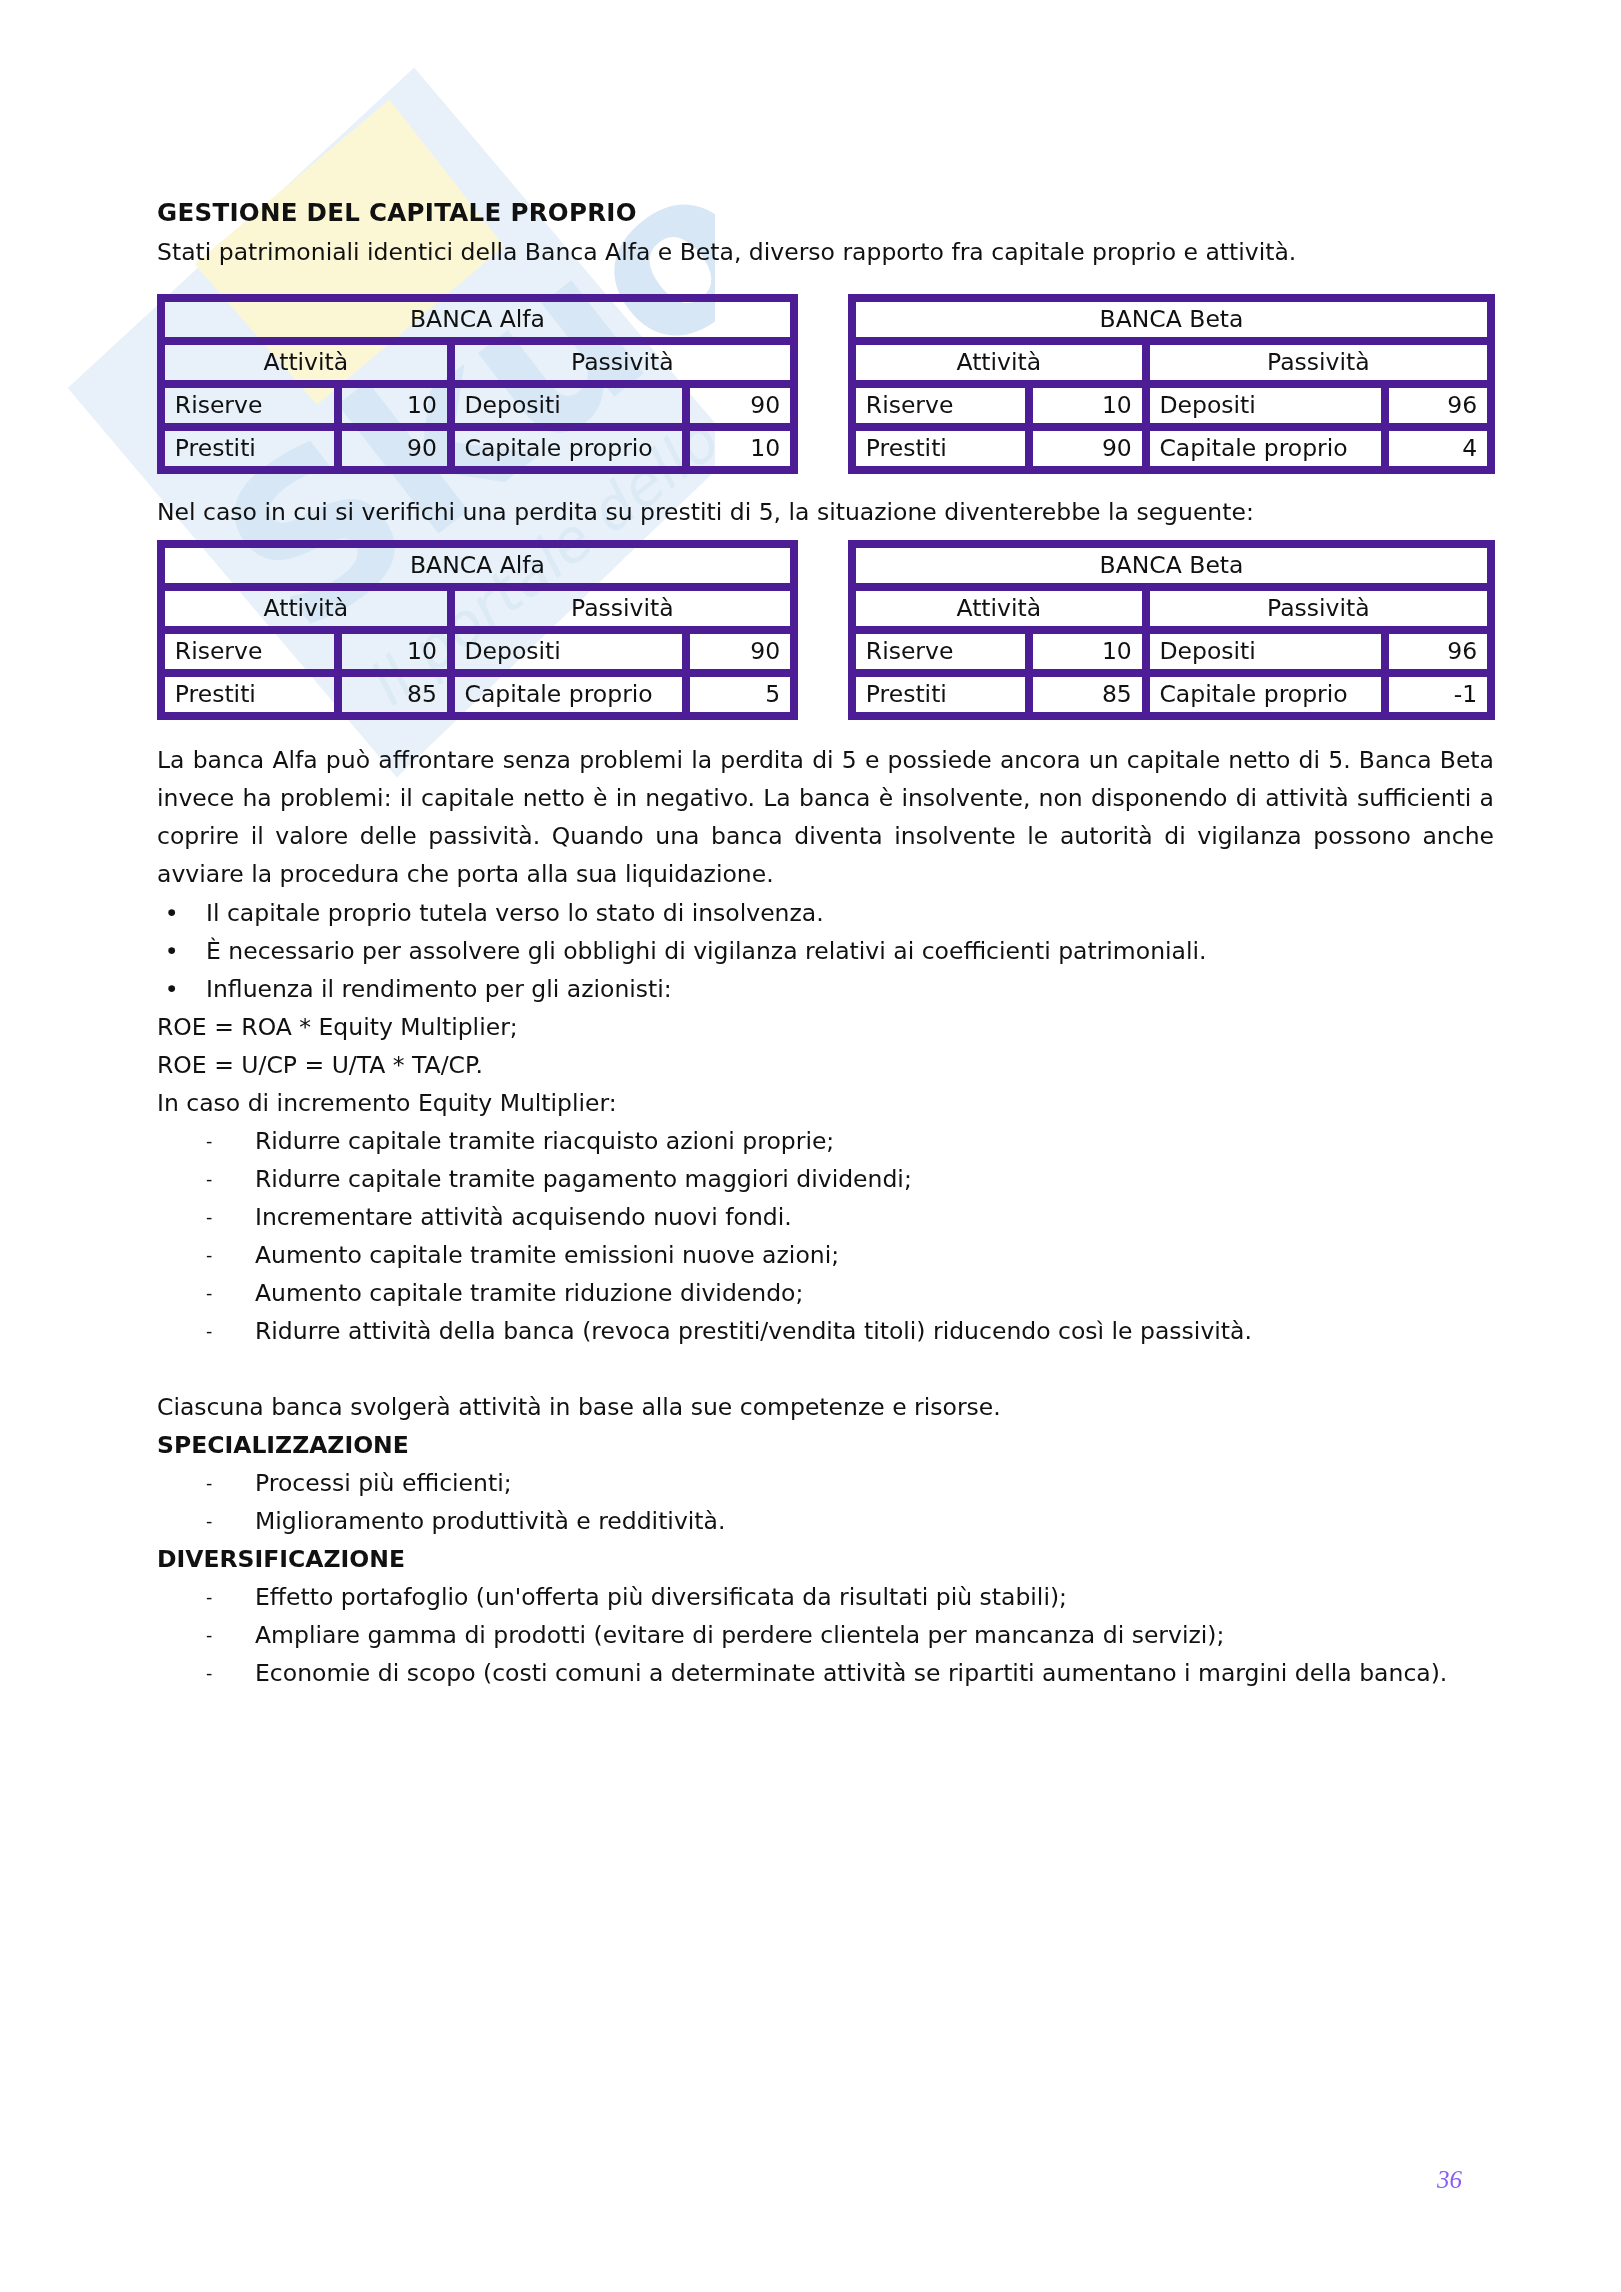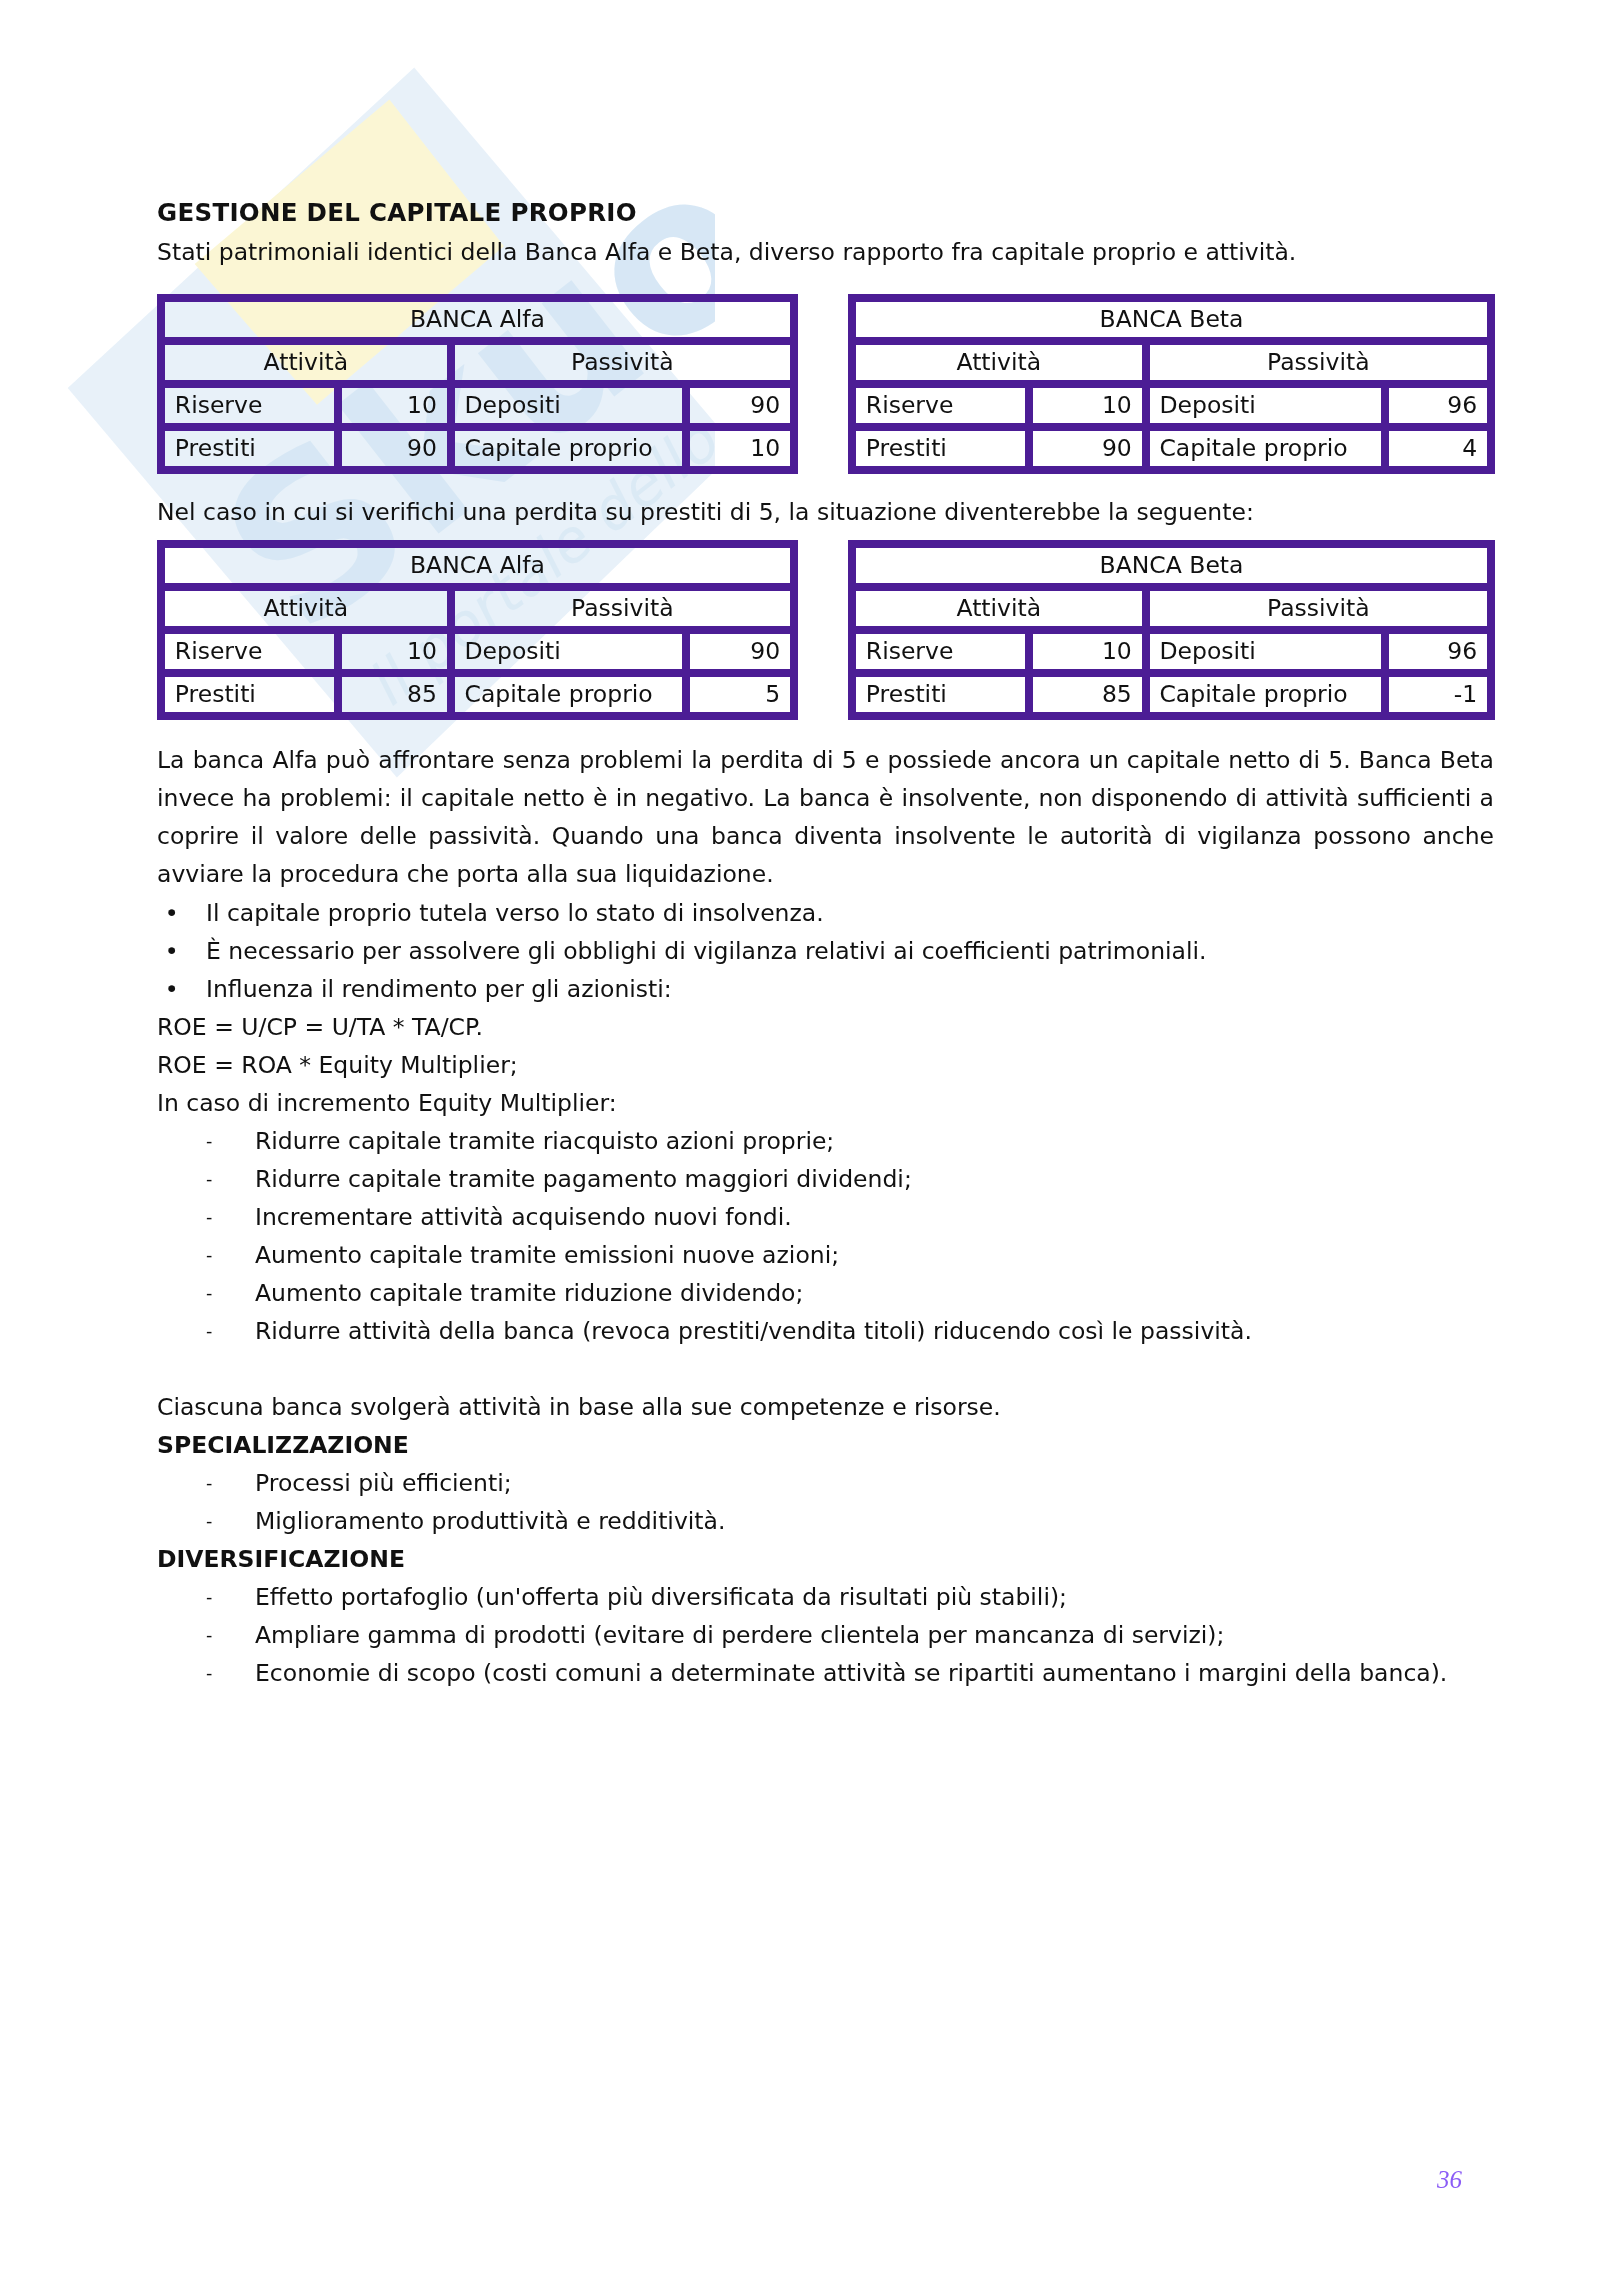--- a/index.html
+++ b/index.html
@@ -170,22 +170,22 @@
       <span>Il capitale proprio tutela verso lo stato di insolvenza.</span>
     </div>
     <div class="bul">
       <span class="dot">•</span>
       <span>È necessario per assolvere gli obblighi di vigilanza relativi ai coefficienti patrimoniali.</span>
     </div>
     <div class="bul">
       <span class="dot">•</span>
       <span>Influenza il rendimento per gli azionisti:</span>
     </div>
+    <div>ROE = ROA * Equity Multiplier;</div>
     <div>ROE = U/CP = U/TA * TA/CP.</div>
-    <div>ROE = ROA * Equity Multiplier;</div>
 
     <div>In caso di incremento Equity Multiplier:</div>
     <div class="dash"><span class="d">-</span><span>Ridurre capitale tramite riacquisto azioni proprie;</span></div>
     <div class="dash"><span class="d">-</span><span>Ridurre capitale tramite pagamento maggiori dividendi;</span></div>
     <div class="dash"><span class="d">-</span><span>Incrementare attività acquisendo nuovi fondi.</span></div>
 
     <div class="dash"><span class="d">-</span><span>Aumento capitale tramite emissioni nuove azioni;</span></div>
     <div class="dash"><span class="d">-</span><span>Aumento capitale tramite riduzione dividendo;</span></div>
     <div class="dash"><span class="d">-</span><span>Ridurre attività della banca (revoca prestiti/vendita titoli) riducendo così le passività.</span></div>
 

